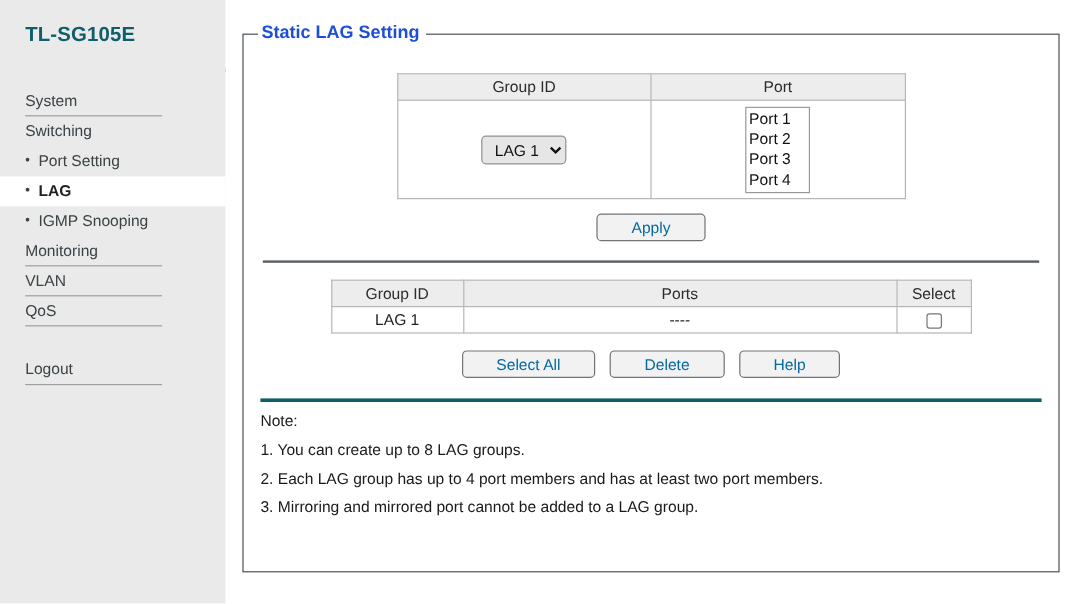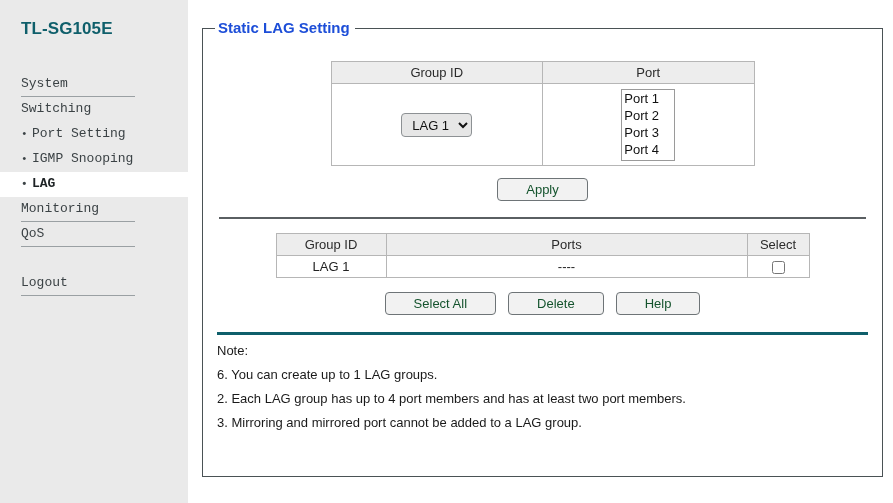--- a/index.html
+++ b/index.html
@@ -47,21 +47,20 @@
   }
 
   
   .sidebar {
     position: absolute;
     left: 0;
     top: 55px;
     width: 188px;
     bottom: 0;
     background: #eaeaea;
-    font-family: Liberation Mono, monospace;
   }
   .nav {
     padding-top: 17px;
   }
   .nav-item {
     position: relative;
     padding: 4px 0 5px 21px;
     font-size: 13px;
     color: #3b4245;
     line-height: 16px;
@@ -185,21 +184,21 @@
     line-height: 17px;
     padding: 0 0 0 2px;
     color: #111111;
     white-space: nowrap;
   }
 
   
   .btn {
     font-family: "Liberation Sans", sans-serif;
     font-size: 13px;
-    color: #14532d;
+    color: #0369a1;
     background: #f2f2f2;
     border: 1px solid #6e7477;
     border-radius: 4px;
     padding: 3px 28px;
     height: 23px;
     line-height: 15px;
     cursor: pointer;
   }
 
   .apply-row {
@@ -279,23 +278,24 @@
 
   <div class="brand-bar">
     <div class="brand-title">TL-SG105E</div>
   </div>
 
   <div class="sidebar">
     <div class="nav" id="nav-list">
         <div class="nav-item with-rule"><span>System</span></div>
         <div class="nav-item"><span>Switching</span></div>
         <div class="nav-item sub"><span class="bullet">•</span><span>Port Setting</span></div>
+        <div class="nav-item sub active"><span class="bullet">•</span><span>LAG</span></div>
         <div class="nav-item sub"><span class="bullet">•</span><span>IGMP Snooping</span></div>
-        <div class="nav-item sub active"><span class="bullet">•</span><span>LAG</span></div>
         <div class="nav-item with-rule"><span>Monitoring</span></div>
+        <div class="nav-item with-rule"><span>VLAN</span></div>
         <div class="nav-item with-rule"><span>QoS</span></div>
         <div class="nav-spacer"></div>
         <div class="nav-item with-rule"><span>Logout</span></div>
       </div>
   </div>
 
   <div class="content">
     <div class="panel">
       <div class="panel-legend">Static LAG Setting</div>
 
@@ -339,20 +339,20 @@
               <td class="col-select"><input type="checkbox" class="row-checkbox" style=""></td>
             </tr>
           </tbody>
       </table>
 
       <div class="button-row" id="action-buttons"><button class="btn">Select All</button><button class="btn">Delete</button><button class="btn">Help</button></div>
 
       <div class="note-rule"></div>
       <div class="note-title">Note:</div>
       <div id="note-lines">
-          <div class="note-line">6. You can create up to 1 LAG groups.</div>
+          <div class="note-line">1. You can create up to 8 LAG groups.</div>
           <div class="note-line">2. Each LAG group has up to 4 port members and has at least two port members.</div>
           <div class="note-line">3. Mirroring and mirrored port cannot be added to a LAG group.</div>
         </div>
 
     </div>
   </div>
 </div>
 
 </body></html>

